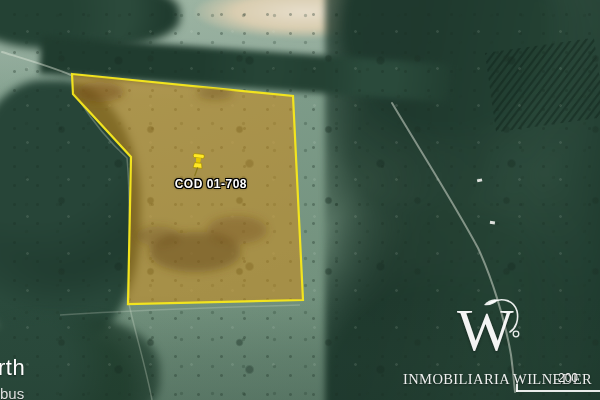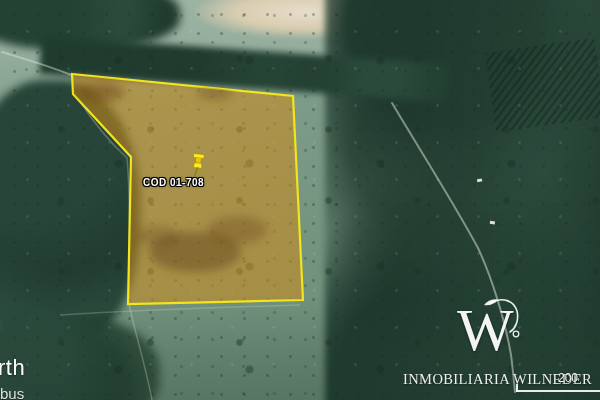--- a/index.html
+++ b/index.html
@@ -90,22 +90,22 @@
     left:0;top:0;width:600px;height:400px;
     background-image:
       radial-gradient(circle,rgba(28,50,38,0.45) 2.5px,transparent 4.2px),
       radial-gradient(circle,rgba(22,42,32,0.38) 3px,transparent 5px);
     background-size:89px 71px,131px 103px;
     background-position:17px 23px,53px 9px;
   }
   .mapsvg{position:absolute;left:0;top:0;}
   
   .pin-label{
-    position:absolute;left:143px;top:177px;width:104px;text-align:left;
-    color:#fff;font-size:10px;font-weight:bold;letter-spacing:.5px;
+    position:absolute;left:143px;top:177px;width:104px;text-align:right;
+    color:#fff;font-size:12px;font-weight:bold;letter-spacing:.5px;
     text-shadow:-1px -1px 0 #000,1px -1px 0 #000,-1px 1px 0 #000,1px 1px 0 #000,0 0 3px #000;
   }
   
   .wm-letter{
     position:absolute;left:457px;top:297px;
     font-family:"Liberation Serif",serif;font-size:60px;line-height:1.1;
     color:rgba(255,255,255,0.95);text-shadow:0 1px 3px rgba(0,0,0,0.45);
   }
   .wm-company{
     position:absolute;left:403px;top:371px;width:200px;

